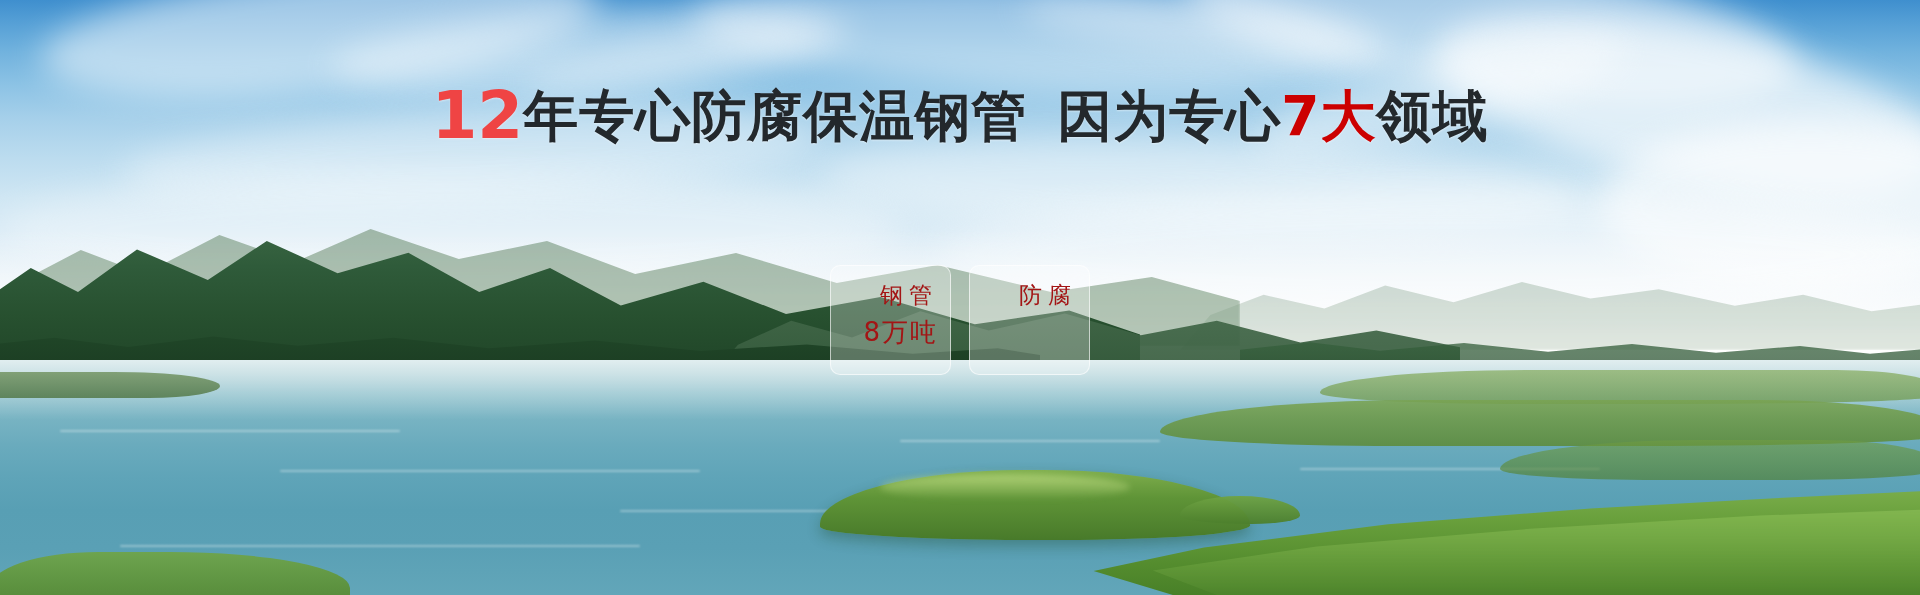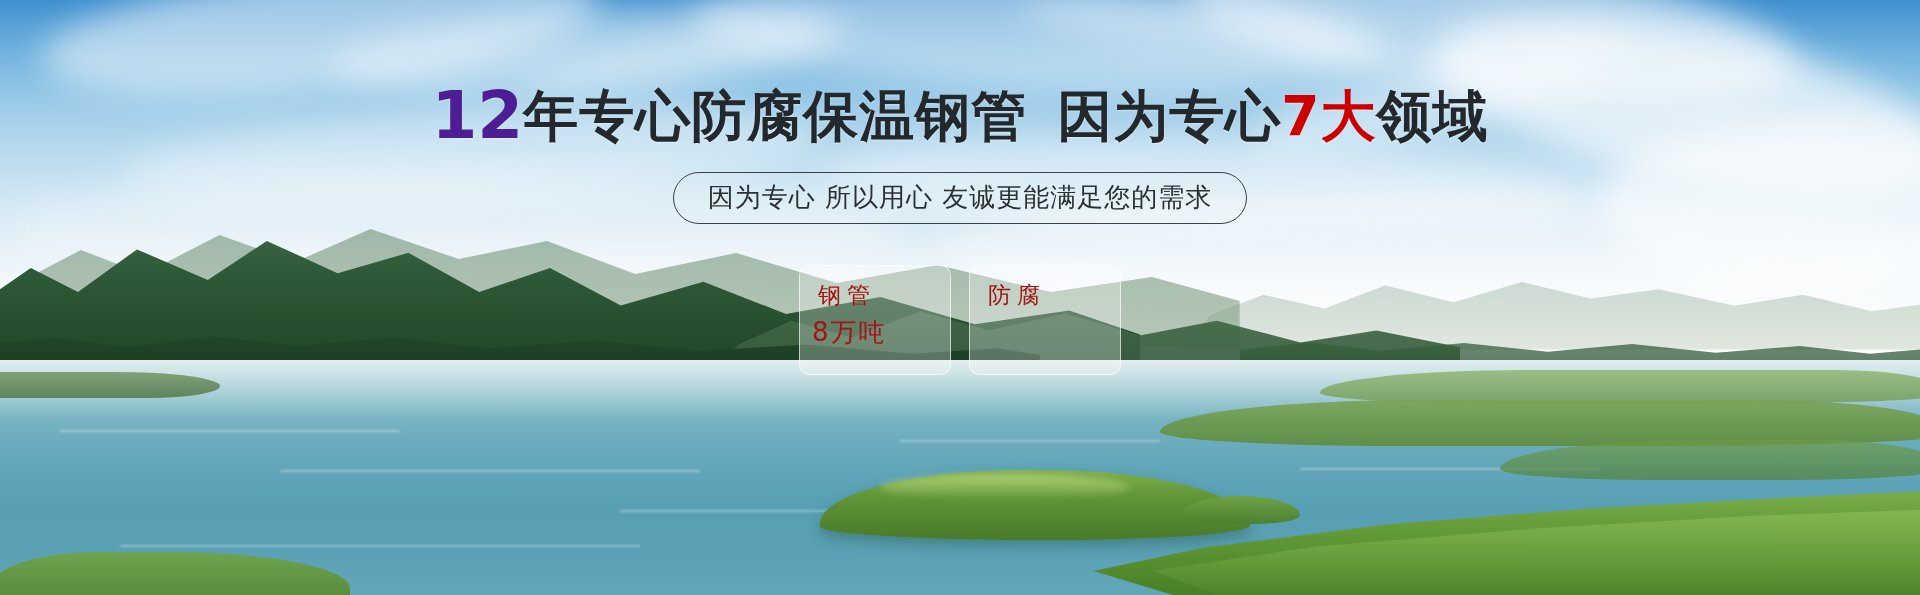--- a/index.html
+++ b/index.html
@@ -188,21 +188,21 @@
     white-space:nowrap;
     font-family:"DejaVu Sans","Liberation Sans",sans-serif;
     font-weight:bold;
     font-size:55px;
     line-height:64px;
     letter-spacing:1px;
     color:#23282c;
     text-shadow:0 1px 2px rgba(255,255,255,.45);
   }
   .headline .num{
-    color:#4c1d95;
+    color:#ef4444;
     font-size:66px;
     line-height:64px;
     letter-spacing:0px;
     vertical-align:-3px;
   }
   .headline .red{color:#cc0000;margin-top:16px;}
   .headline .gap{display:inline-block;width:30px;}
 
   
   .pill-wrap{
@@ -222,28 +222,28 @@
     background:rgba(255,255,255,.06);
   }
 
   
   .cards{
     position:absolute;left:0;top:265px;width:1920px;
     display:flex;justify-content:center;align-items:flex-start;
     gap:18px;
   }
   .card{
-    width:152px;
+    width:121px;
     height:110px;
     padding:14px 12px 0;
     box-sizing:border-box;
     border-radius:10px;
     border:1px solid rgba(255,255,255,.62);
     background:rgba(255,255,255,.28);
-    text-align:left;
+    text-align:right;
     font-family:"DejaVu Sans","Liberation Sans",sans-serif;
     color:#a31515;
   }
   .card .label{
     font-size:23px;
     line-height:30px;
     letter-spacing:6px;
     text-indent:6px;
     color:#a31515;
   }
@@ -310,23 +310,20 @@
     <div class="grass-fg2"></div>
     <div class="grass-bl"></div>
   </div>
 
   <div class="content">
 
     <div class="headline">
       <span class="num">12</span><span>年专心防腐保温钢管</span><span class="gap"></span><span>因为专心</span><span class="red">7大</span><span>领域</span>
     </div>
 
-    <div class="pill-wrap">
-      <div class="pill">因为专心 所以用心  友诚更能满足您的需求</div>
-    </div>
 
     <div class="cards">
 
       <div class="card">
         <div class="label">钢管</div>
         <div class="value"><span>8万吨</span></div>
       </div>
 
       <div class="card">
         <div class="label">防腐</div>

